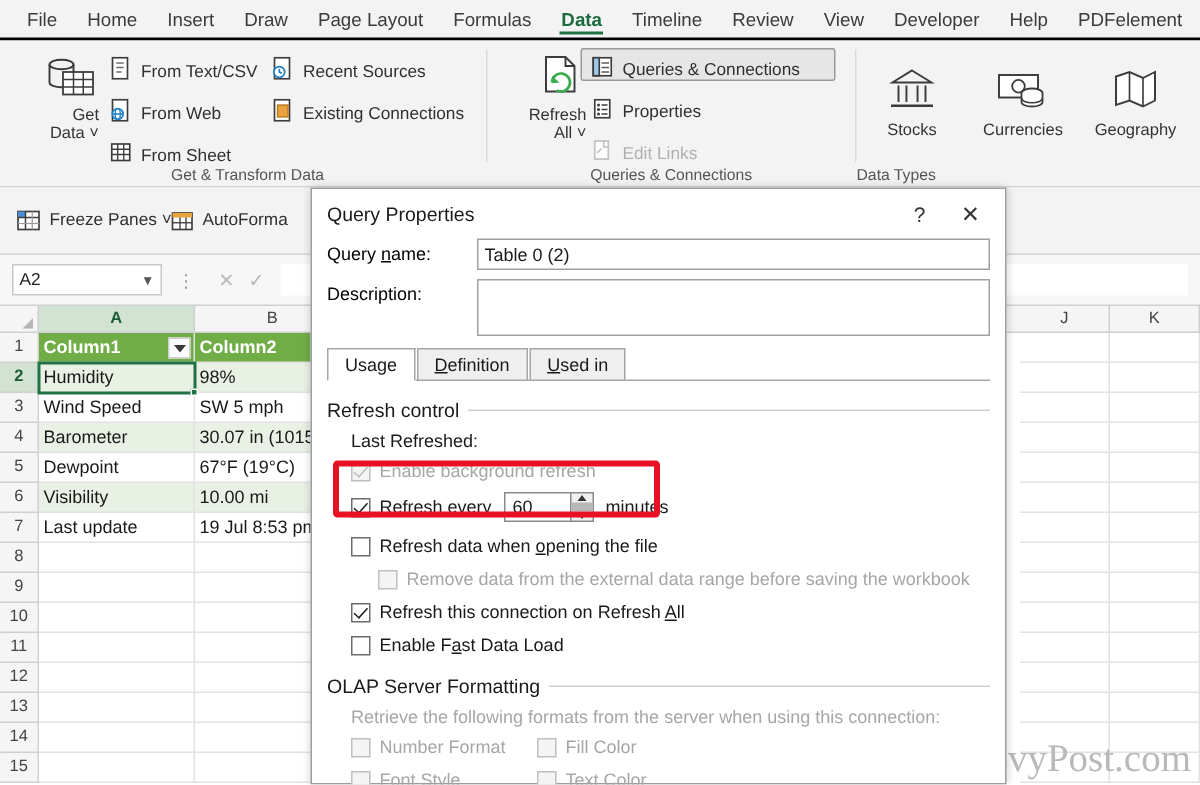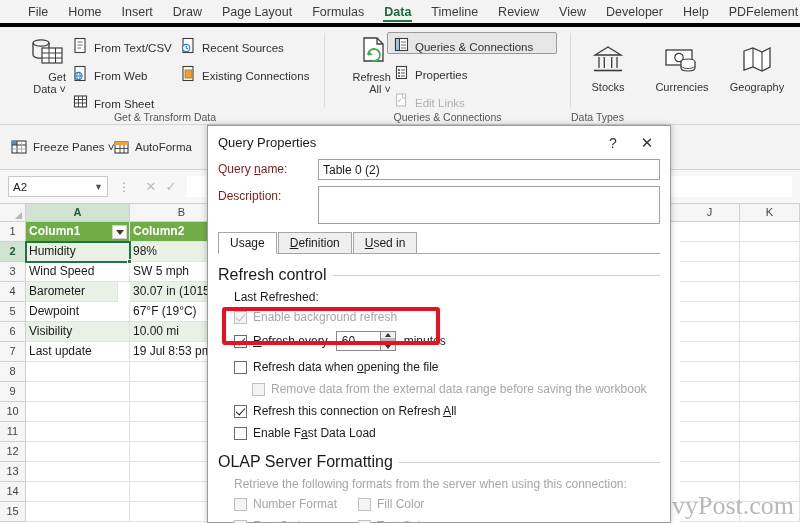--- a/index.html
+++ b/index.html
@@ -14,23 +14,23 @@
     position: relative;
     width: 800px; height: 523px;
     background: #ffffff;
   }
 
   
   .ribbon-tabs {
     position: absolute; top: 0; left: 0;
     width: 800px; height: 27px;
     background: #f3f3f3;
-    border-bottom: 4px solid #000000;
+    border-bottom: 2px solid #000000;
     display: flex; align-items: center;
-    padding-left: 18px;
+    padding-left: 8px;
   }
   .ribbon-tab {
     font-size: 12.5px; color: #3b3b3b;
     padding: 4px 10px 3px 10px;
     white-space: nowrap;
     position: relative;
   }
   .ribbon-tab.active { color: #1b6b3f; font-weight: bold; }
   .ribbon-tab.active::after {
     content: ""; position: absolute;
@@ -225,21 +225,21 @@
     position: absolute; top: 6px; width: 26px; height: 22px;
     display: flex; align-items: center; justify-content: center;
     font-size: 14px; color: #333;
   }
   .dlg-help { right: 44px; }
   .dlg-close { right: 10px; font-size: 15px; }
   .dlg-body { position: relative; padding: 0 10px; }
 
   .field-row { display: flex; align-items: flex-start; margin-bottom: 6px; }
   .field-label {
-    width: 100px; font-size: 12px; color: #7f1d1d;
+    width: 100px; font-size: 12px; color: #000000;
     padding-top: 3px; flex: 0 0 100px;
   }
   .field-input {
     flex: 1; background: #fff; border: 1px solid #a0a0a0;
     height: 21px; font-size: 12px; color: #1a1a1a;
     display: flex; align-items: center; padding-left: 4px;
   }
   .field-textarea {
     flex: 1; background: #fff; border: 1px solid #a0a0a0;
     height: 38px; font-size: 12px; color: #1a1a1a;
@@ -258,21 +258,21 @@
     background: #efefef;
     margin-right: 1px;
     position: relative; top: 1px;
   }
   .dtab.active { background: #ffffff; border-bottom: 1px solid #ffffff; }
 
   .panel { padding-top: 12px; position: relative; }
 
   .group-head {
     display: flex; align-items: center;
-    font-size: 16px; color: #1a1a1a;
+    font-size: 13px; color: #1a1a1a;
     margin-bottom: 6px;
   }
   .group-head .line {
     flex: 1; height: 1px; background: #cfcfcf; margin-left: 6px;
   }
 
   .chk-row {
     display: flex; align-items: center;
     font-size: 12px; color: #1a1a1a;
     height: 20px; margin-bottom: 2px;
@@ -610,21 +610,21 @@
     <div class="filter-btn" style="left:112px; top:21px;">
         <span class="tri"></span>
       </div>
 
     <div class="cell banded" style="left:26px; top:38px; width:104px;">Humidity</div>
     <div class="cell banded" style="left:130px; top:38px; width:104px;">98%</div>
 
     <div class="cell" style="left:26px; top:58px; width:104px;">Wind Speed</div>
     <div class="cell" style="left:130px; top:58px; width:104px;">SW 5 mph</div>
 
-    <div class="cell banded" style="left:26px; top:78px; width:92px;">Barometer</div>
+    <div class="cell banded" style="left:26px; top:78px; width:104px;">Barometer</div>
     <div class="cell banded" style="left:130px; top:78px; width:104px;">30.07 in (1015.8</div>
 
     <div class="cell" style="left:26px; top:98px; width:104px;">Dewpoint</div>
     <div class="cell" style="left:130px; top:98px; width:104px;">67°F (19°C)</div>
 
     <div class="cell banded" style="left:26px; top:118px; width:104px;">Visibility</div>
     <div class="cell banded" style="left:130px; top:118px; width:104px;">10.00 mi</div>
 
     <div class="cell" style="left:26px; top:138px; width:104px;">Last update</div>
     <div class="cell" style="left:130px; top:138px; width:104px;">19 Jul 8:53 pm E</div>

